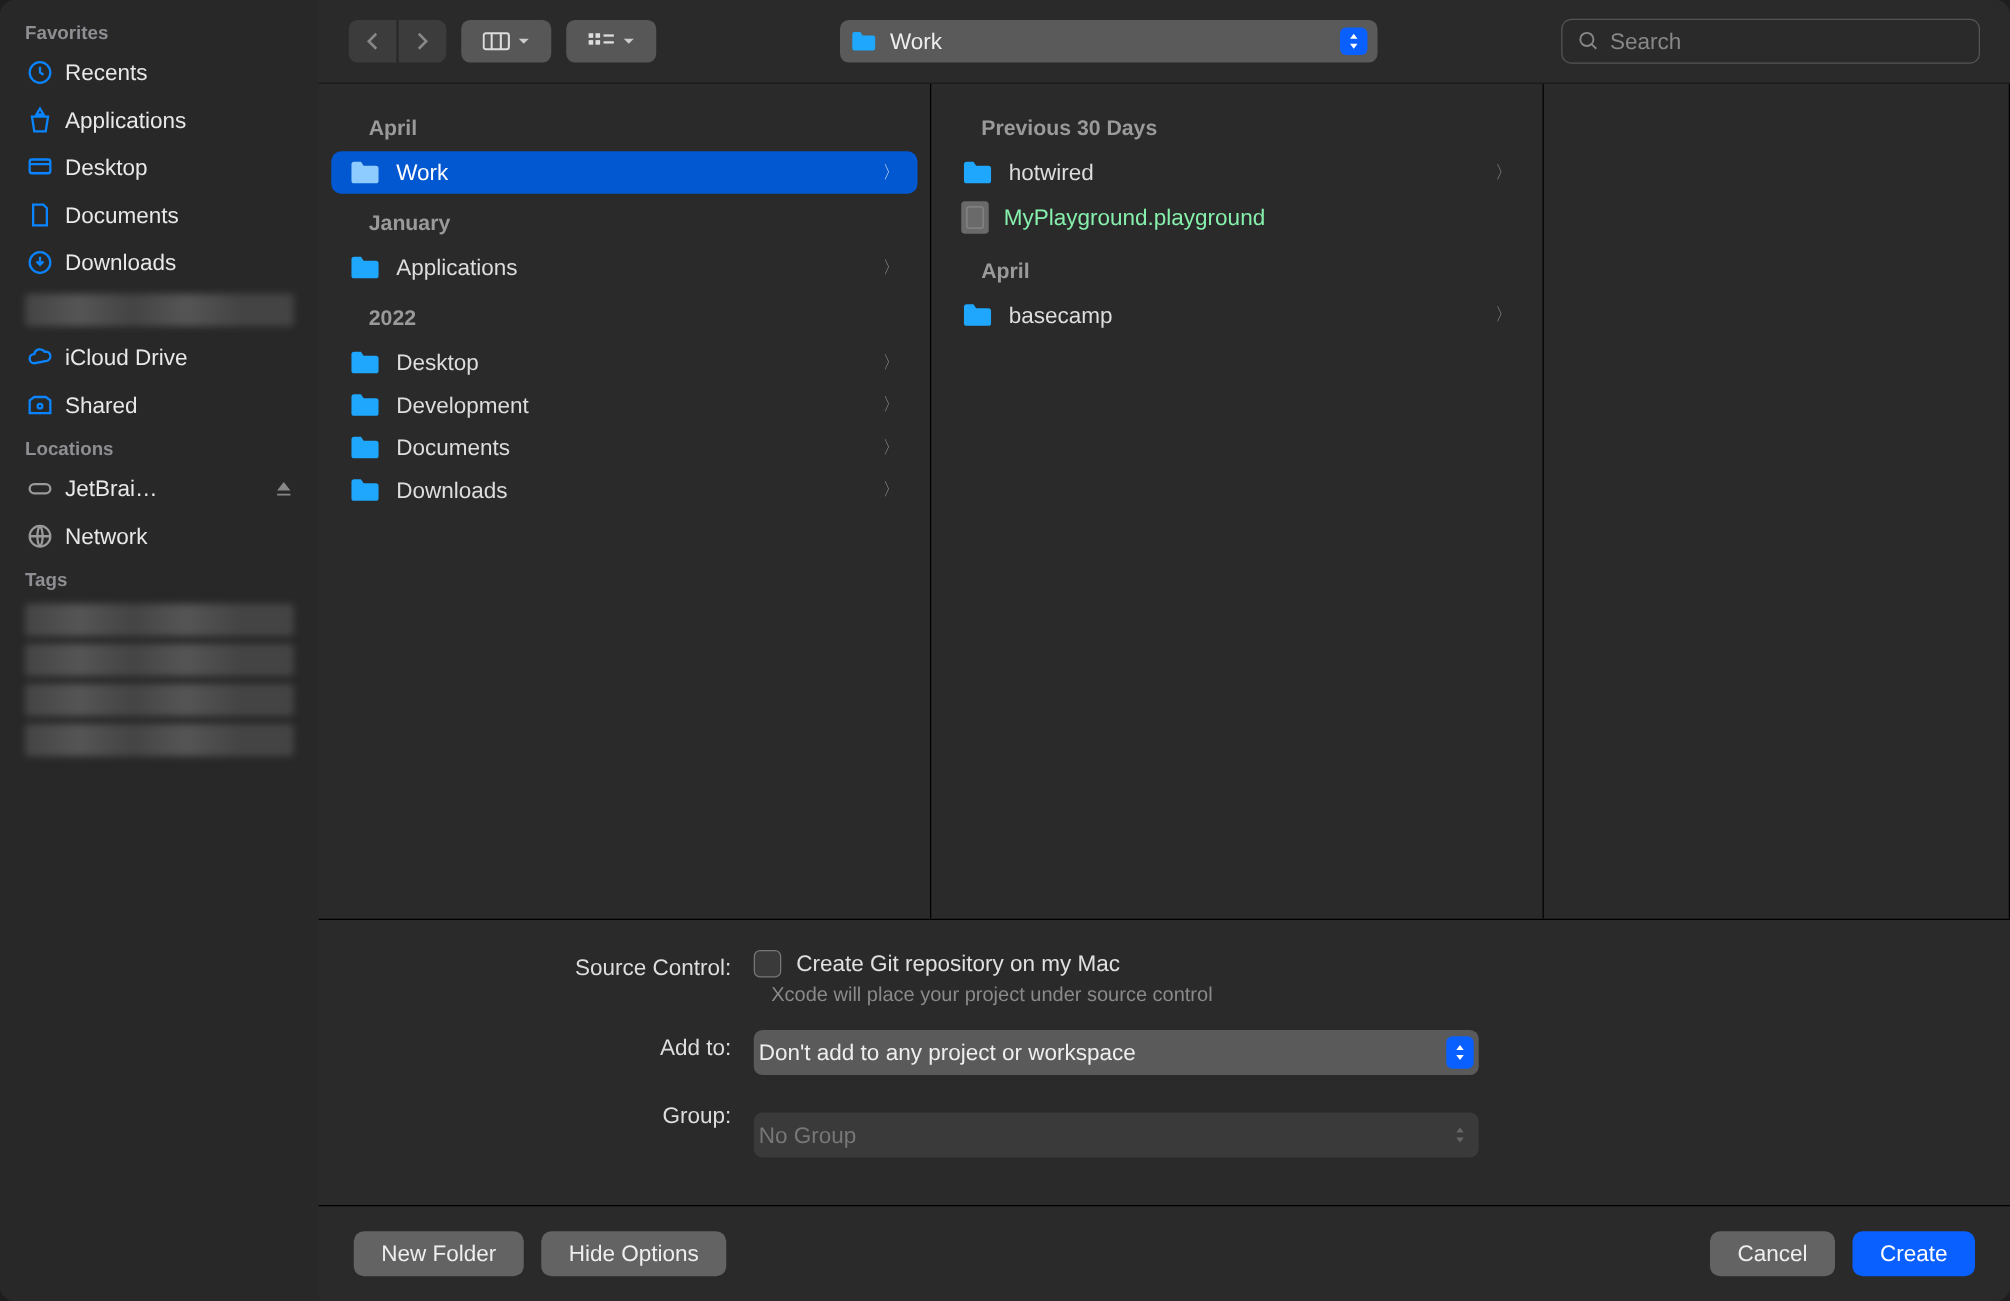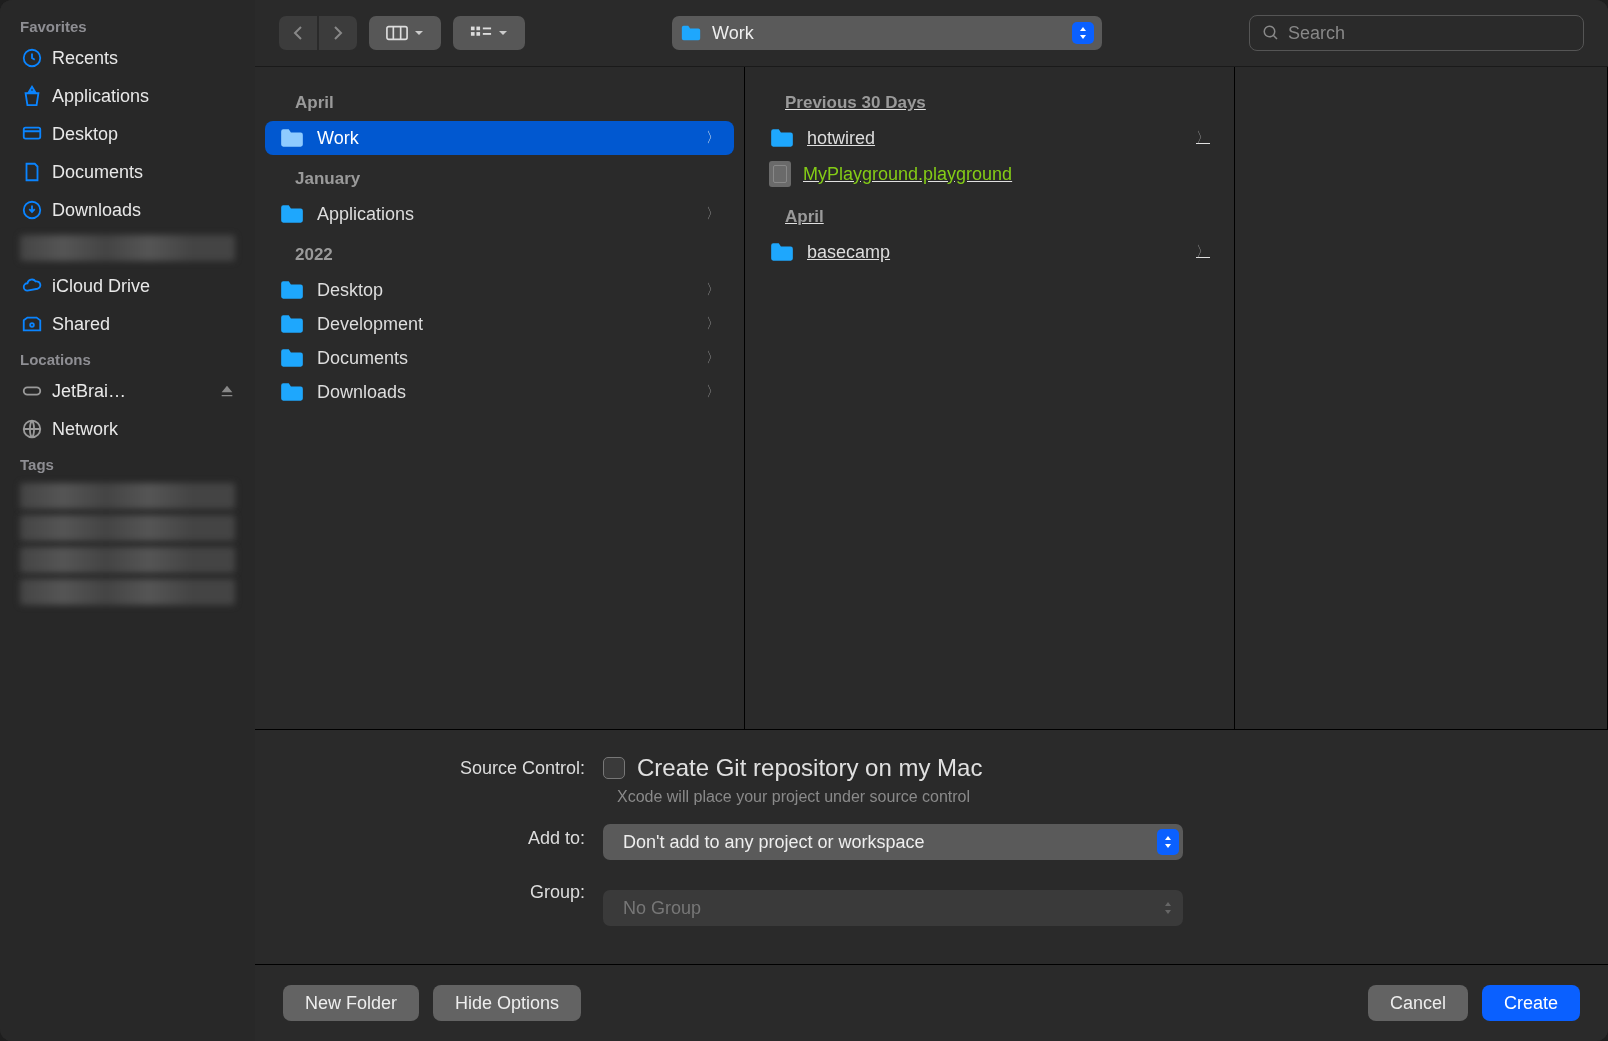--- a/index.html
+++ b/index.html
@@ -29,41 +29,41 @@
 .path-popup { flex: 0 0 430px; background: #5a5a5a; border-radius: 7px; height: 34px; display: flex; align-items: center; padding: 0 8px; gap: 10px; }
 .path-popup .folder-ico { width: 22px; height: 22px; }
 .path-popup .label { flex: 1; font-size: 18px; color: #eee; }
 .path-popup .updown { width: 22px; height: 22px; background: #0a60ff; border-radius: 5px; display: flex; flex-direction: column; align-items: center; justify-content: center; }
 .search-field { flex: 0 0 335px; margin-left: auto; background: transparent; border: 1px solid #555; border-radius: 8px; height: 36px; display: flex; align-items: center; padding: 0 12px; gap: 8px; color: #888; font-size: 18px; }
 .toolbar-spacer { flex: 1; }
 
 .columns { flex: 1; display: flex; border-top: 1px solid #1a1a1a; overflow: hidden; }
 .col { border-right: 1px solid #000; overflow-y: auto; padding: 12px 10px; }
 .col1 { width: 490px; }
-.col2 { width: 490px; text-decoration: underline; }
+.col2 { width: 490px; }
 .col3 { flex: 1; }
 .col-section-title { color: #9a9a9a; font-size: 17px; font-weight: 600; padding: 14px 30px 8px; }
 .file-row { display: flex; align-items: center; gap: 12px; padding: 6px 14px; border-radius: 8px; font-size: 18px; color: #ddd; cursor: pointer; }
 .file-row.selected { background: #0158d0; color: #fff; }
 .file-row .fname { flex: 1; }
 .file-row .chev { color: #888; font-size: 14px; }
 .file-row.selected .chev { color: #cde; }
 .folder-glyph { width: 26px; height: 22px; }
 .doc-glyph { width: 22px; height: 26px; background: #6a6a6a; border-radius: 3px; position: relative; }
 .doc-glyph::after { content:""; position:absolute; top:4px; left:4px; right:4px; bottom:4px; border:1px solid #888; border-radius:2px;}
-.dimmed { color: #84cc16; }
+.dimmed { color: #86efac; }
 
 .options-panel { background: #2a2a2a; border-top: 1px solid #000; padding: 24px 40px 20px; }
 .opt-row { display: flex; align-items: flex-start; gap: 18px; margin-bottom: 18px; }
 .opt-label { width: 290px; text-align: right; font-size: 18px; color: #ddd; padding-top: 4px; }
 .opt-body { flex: 0 0 580px; }
-.checkbox-row { display: flex; align-items: center; gap: 12px; font-size: 24px; }
+.checkbox-row { display: flex; align-items: center; gap: 12px; font-size: 18px; }
 .checkbox { width: 22px; height: 22px; border: 1px solid #777; border-radius: 5px; background: #3a3a3a; }
 .hint { color: #8a8a8a; font-size: 16px; margin-top: 6px; margin-left: 14px; }
-.select { background: #5a5a5a; border-radius: 7px; height: 36px; display: flex; align-items: center; padding: 0 20px; font-size: 18px; color: #eee; position: relative; }
+.select { background: #5a5a5a; border-radius: 7px; height: 36px; display: flex; align-items: center; padding: 0 4px; font-size: 18px; color: #eee; position: relative; }
 .select.disabled { background: #3a3a3a; color: #777; margin-top: 12px; }
 .select .updown { position: absolute; right: 4px; width: 22px; height: 26px; background: #0a60ff; border-radius: 5px; display: flex; flex-direction: column; align-items: center; justify-content: center; }
 .select.disabled .updown { background: transparent; color: #666; }
 
 .footer { border-top: 1px solid #000; padding: 20px 28px; display: flex; align-items: center; gap: 14px; }
 .footer .spacer { flex: 1; }
 .btn { height: 36px; padding: 0 22px; border-radius: 8px; border: none; font-size: 18px; cursor: pointer; }
 .btn-default { background: #636363; color: #eee; }
 .btn-primary { background: #0a60ff; color: #fff; }
 

